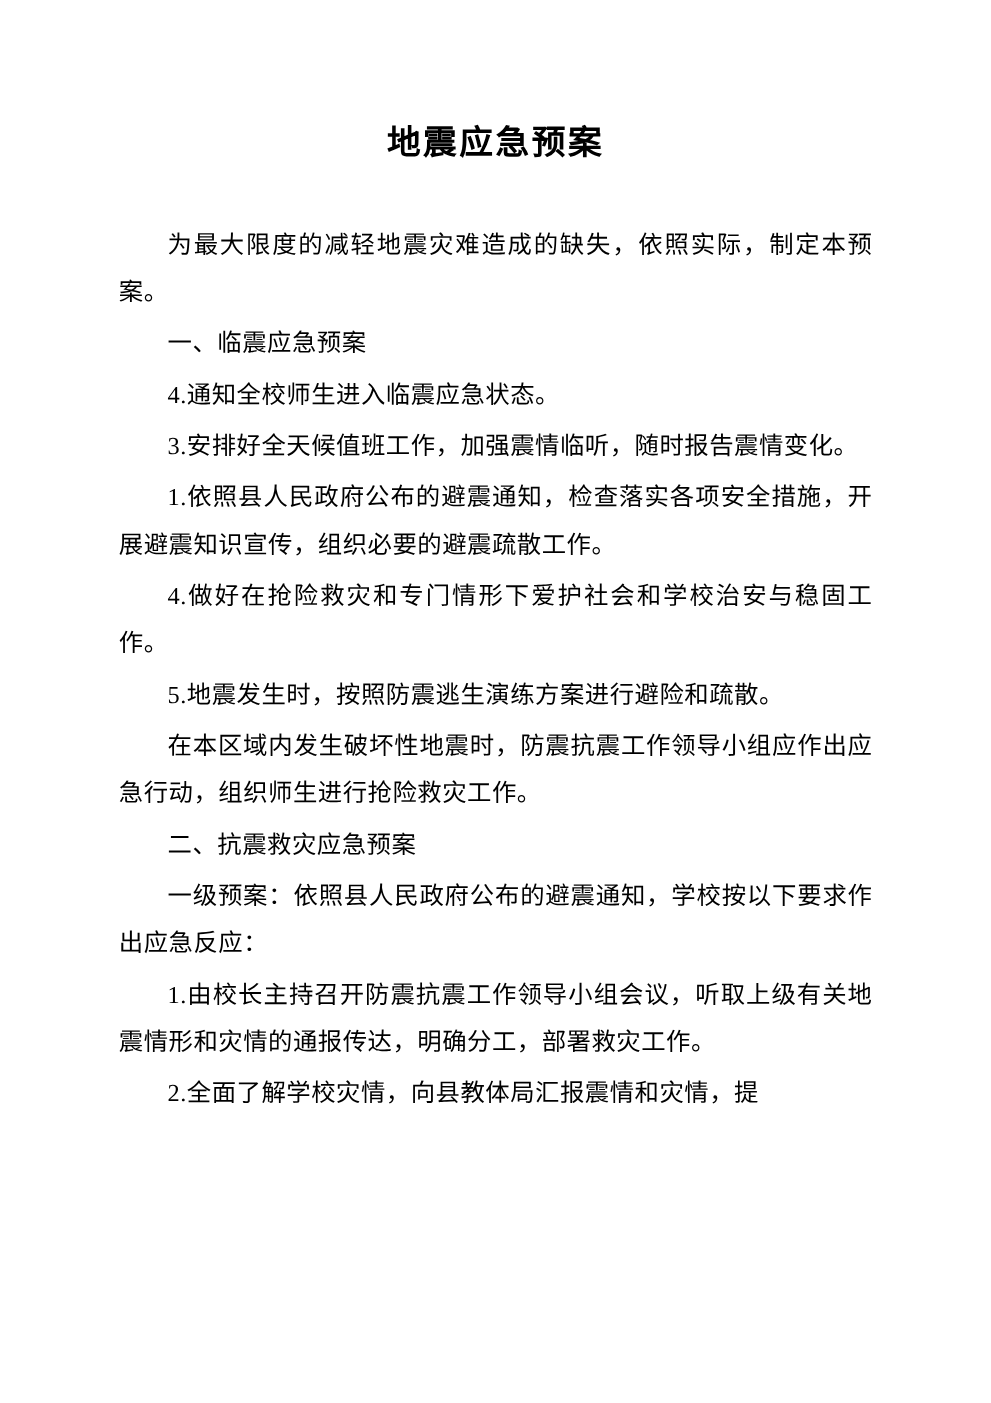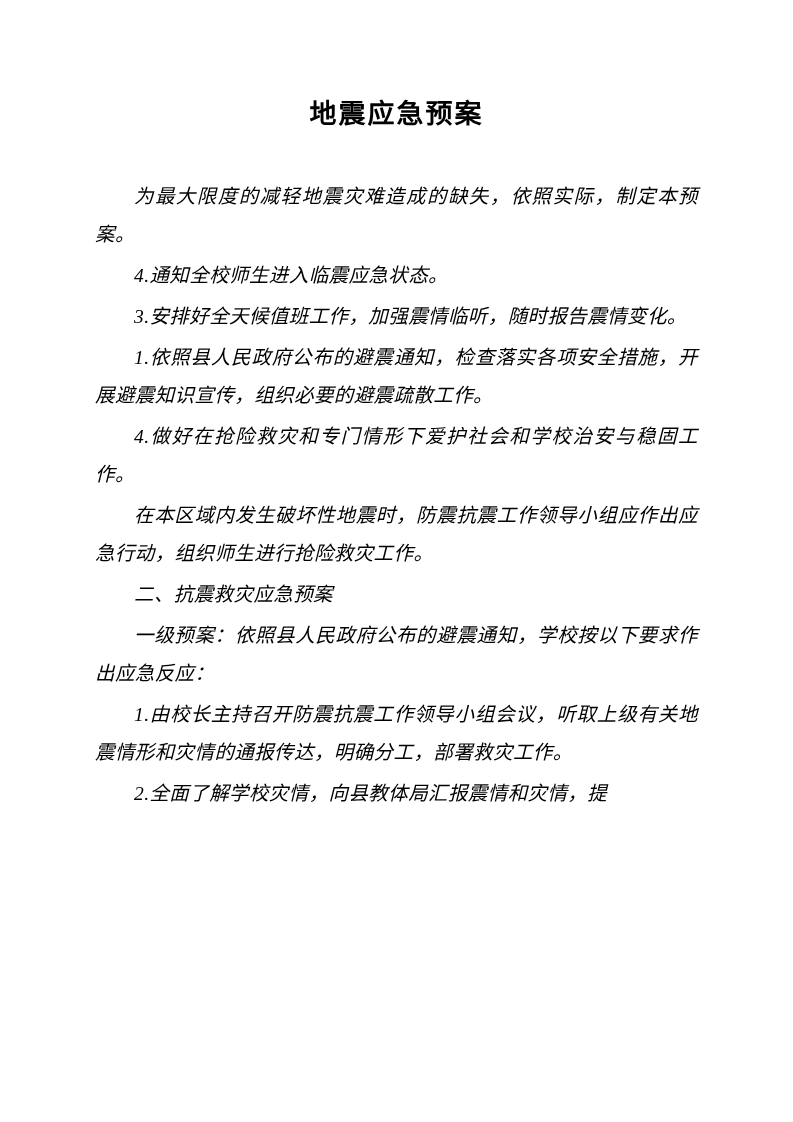--- a/index.html
+++ b/index.html
@@ -34,39 +34,40 @@
   .body-block {
     margin-top: 44px;
   }
   p.para {
     margin: 0 0 3px 0;
     font-size: 19.5px;
     line-height: 38px;
     text-align: justify;
     text-justify: inter-ideograph;
     letter-spacing: 0.4px;
-    font-style: italic;
   }
   p.indent {
     text-indent: 2em;
   }
 </style>
 </head>
 <body>
 
 <div class="page">
 
   <h1 class="doc-title">地震应急预案</h1>
 
   <div class="body-block">
     <p class="para indent">为最大限度的减轻地震灾难造成的缺失，依照实际，制定本预案。</p>
+    <p class="para indent">一、临震应急预案</p>
     <p class="para indent">4.通知全校师生进入临震应急状态。</p>
     <p class="para indent">3.安排好全天候值班工作，加强震情临听，随时报告震情变化。</p>
     <p class="para indent">1.依照县人民政府公布的避震通知，检查落实各项安全措施，开展避震知识宣传，组织必要的避震疏散工作。</p>
     <p class="para indent">4.做好在抢险救灾和专门情形下爱护社会和学校治安与稳固工作。</p>
+    <p class="para indent">5.地震发生时，按照防震逃生演练方案进行避险和疏散。</p>
     <p class="para indent">在本区域内发生破坏性地震时，防震抗震工作领导小组应作出应急行动，组织师生进行抢险救灾工作。</p>
     <p class="para indent">二、抗震救灾应急预案</p>
     <p class="para indent">一级预案：依照县人民政府公布的避震通知，学校按以下要求作出应急反应：</p>
     <p class="para indent">1.由校长主持召开防震抗震工作领导小组会议，听取上级有关地震情形和灾情的通报传达，明确分工，部署救灾工作。</p>
     <p class="para indent">2.全面了解学校灾情，向县教体局汇报震情和灾情，提</p>
   </div>
 
 </div>
 
 </body></html>

